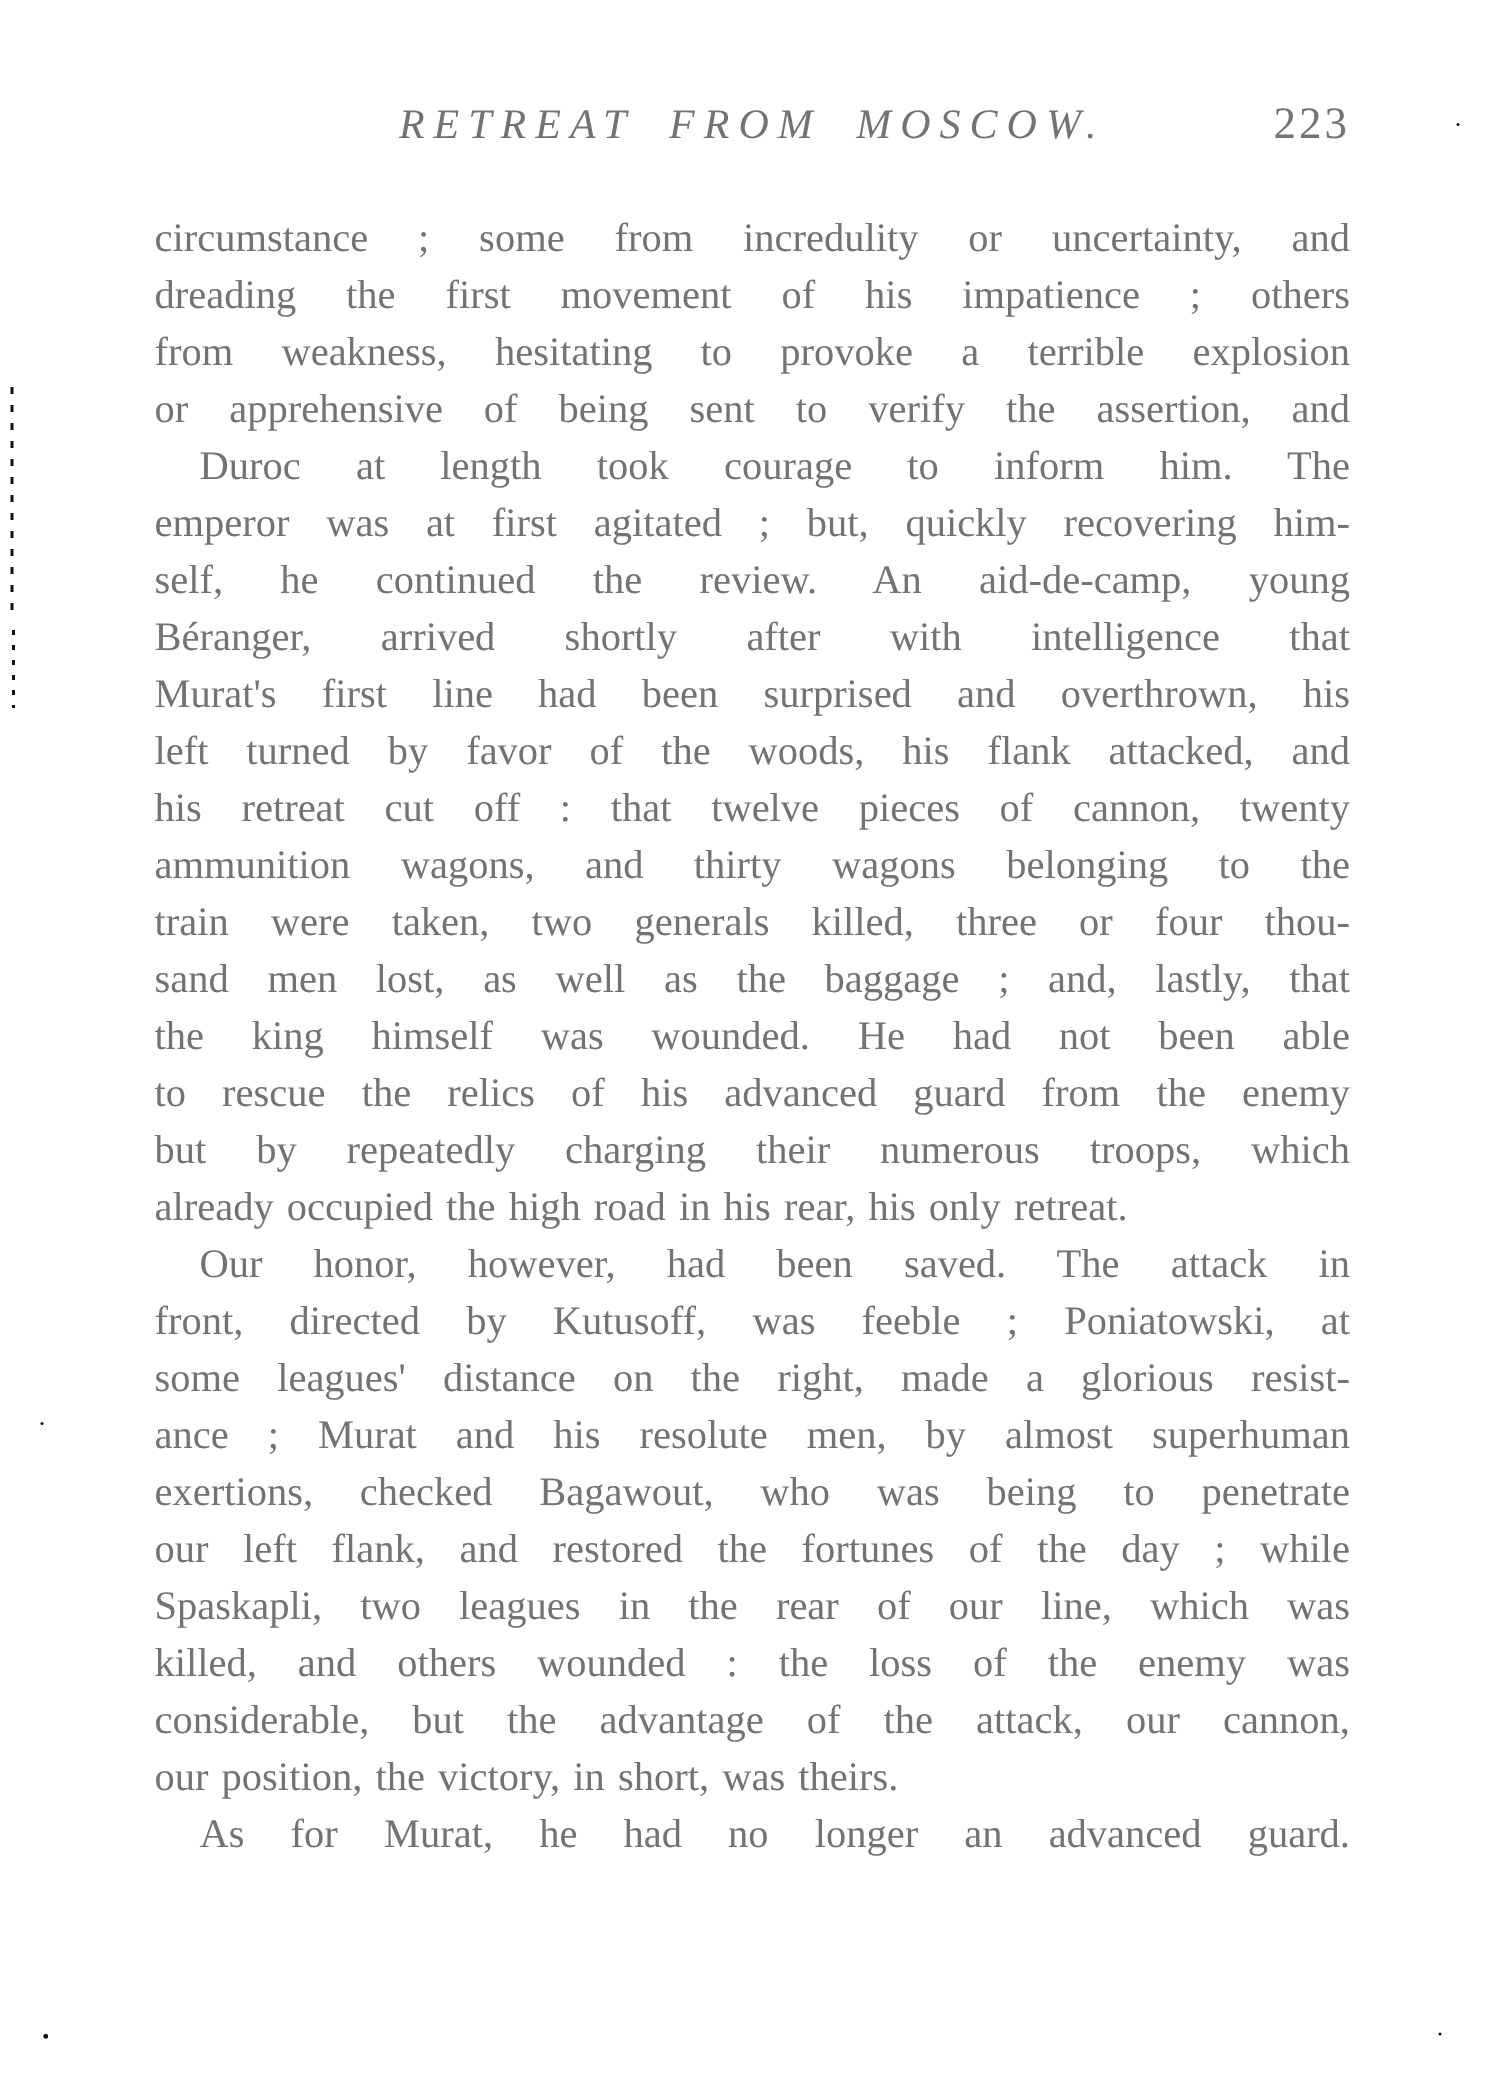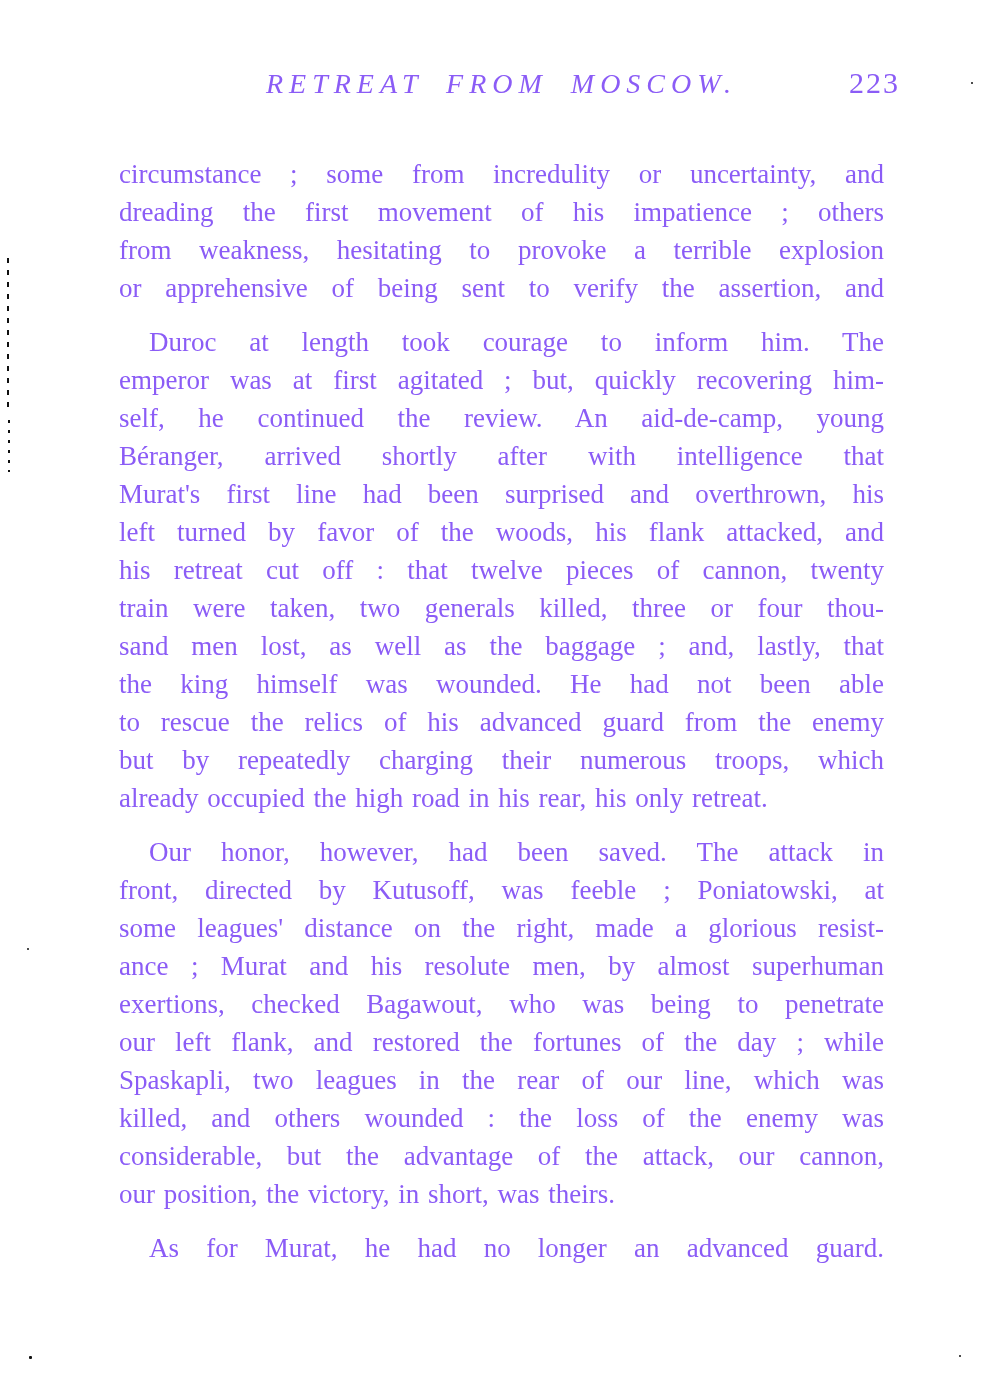--- a/index.html
+++ b/index.html
@@ -5,21 +5,21 @@
   html, body {
     margin: 0;
     padding: 0;
     background: #ffffff;
   }
   .page {
     position: relative;
     width: 1000px;
     height: 1383px;
     background: #ffffff;
-    color: #8b5cf6;
+    color: #737373;
     overflow: hidden;
     font-family: "Liberation Serif", "DejaVu Serif", serif;
   }
   
   .header {
     position: absolute;
     left: 103px;
     top: 66px;
     width: 797px;
     height: 42px;
@@ -45,21 +45,21 @@
   }
   
   .body-text {
     position: absolute;
     left: 103px;
     top: 139px;
     width: 797px;
     font-size: 27px;
     word-spacing: 2px;
   }
-  .paragraph { margin: 16px; padding: 0; }
+  .paragraph { margin: 0; padding: 0; }
   .line {
     height: 38px;
     line-height: 38px;
     text-align: justify;
     text-align-last: justify;
     overflow: hidden;
   }
   .line.lastline {
     text-align-last: left;
   }
@@ -113,20 +113,21 @@
         <div class="line">or apprehensive of being sent to verify the assertion, and</div>
       </div>
       <div class="paragraph">
         <div class="line indent">Duroc at length took courage to inform him. The</div>
         <div class="line">emperor was at first agitated ; but, quickly recovering him-</div>
         <div class="line">self, he continued the review. An aid-de-camp, young</div>
         <div class="line">Béranger, arrived shortly after with intelligence that</div>
         <div class="line">Murat's first line had been surprised and overthrown, his</div>
         <div class="line">left turned by favor of the woods, his flank attacked, and</div>
         <div class="line">his retreat cut off : that twelve pieces of cannon, twenty</div>
+        <div class="line">ammunition wagons, and thirty wagons belonging to the</div>
         <div class="line">train were taken, two generals killed, three or four thou-</div>
         <div class="line">sand men lost, as well as the baggage ; and, lastly, that</div>
         <div class="line">the king himself was wounded. He had not been able</div>
         <div class="line">to rescue the relics of his advanced guard from the enemy</div>
         <div class="line">but by repeatedly charging their numerous troops, which</div>
         <div class="line lastline">already occupied the high road in his rear, his only retreat.</div>
       </div>
       <div class="paragraph">
         <div class="line indent">Our honor, however, had been saved. The attack in</div>
         <div class="line">front, directed by Kutusoff, was feeble ; Poniatowski, at</div>

